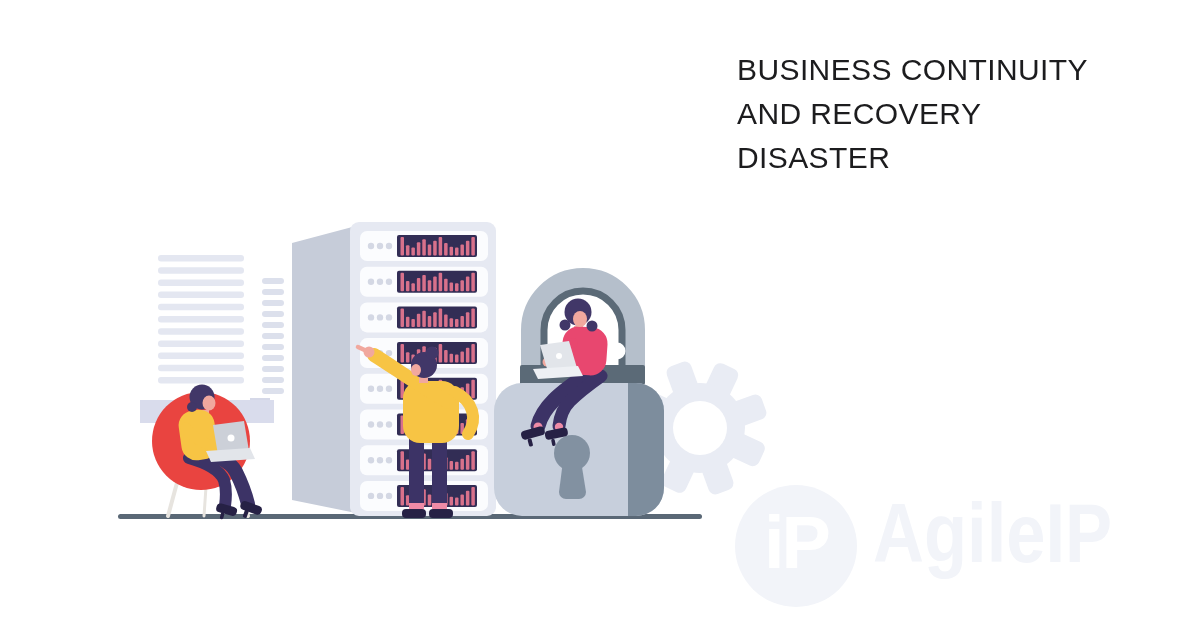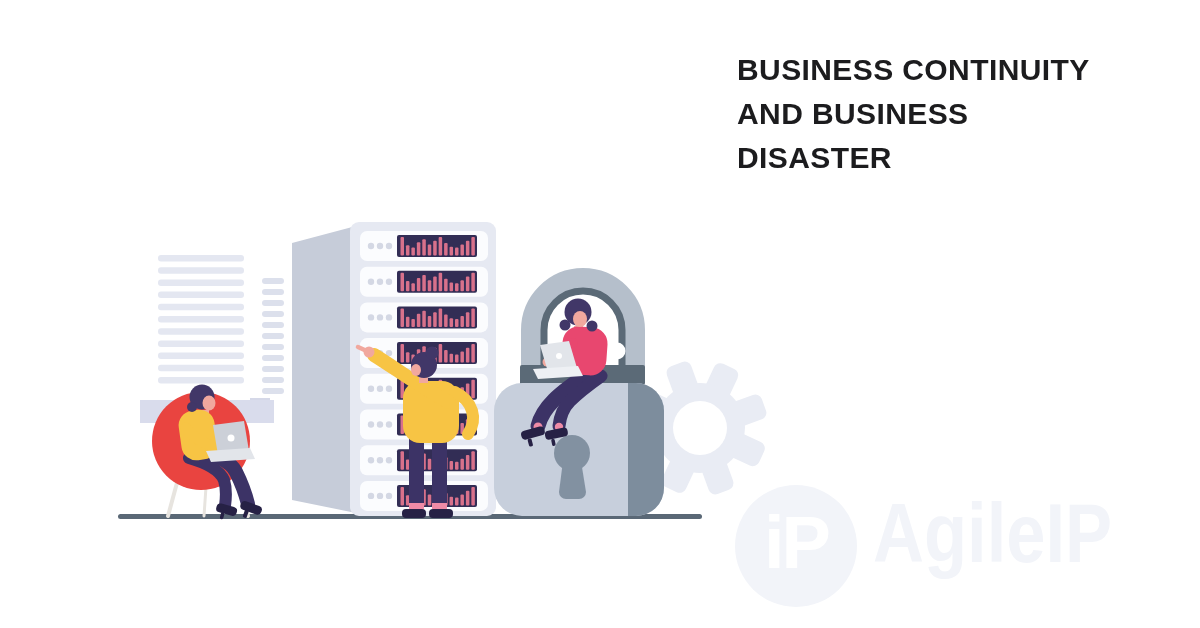--- a/index.html
+++ b/index.html
@@ -7,21 +7,21 @@
     width:1200px;height:628px;overflow:hidden;position:relative;
     background:var(--c-background,#fff);
     font-family:"Liberation Sans",sans-serif;
   }
   .banner{position:absolute;inset:0;}
   svg.illustration{position:absolute;left:0;top:0;}
 
   .title{
     position:absolute;left:737px;top:48px;width:410px;
     margin:0;color:var(--c-titleText,#1c1c1e);
-    font-size:30px;font-weight:700;line-height:44px;letter-spacing:.4px;
+    font-size:30px;font-weight:400;line-height:44px;letter-spacing:.4px;
   }
   .title span{display:block;}
 
   .watermark{position:absolute;left:735px;top:483px;width:460px;height:130px;}
   .wm-circle{
     position:absolute;left:0;top:2px;width:122px;height:122px;border-radius:50%;
     background:var(--c-watermark,#f2f4f9);
     display:flex;align-items:center;justify-content:center;
   }
   .wm-monogram{
@@ -385,21 +385,21 @@
       <circle cx="592" cy="326" r="5.5" class="f-hair"></circle>
       <ellipse cx="580" cy="319" rx="7" ry="8" class="f-skin"></ellipse>
       <polygon points="540,345 569,341 577,368 548,372" class="f-laplight"></polygon>
       <circle cx="559" cy="356" r="3" fill="#ffffff"></circle>
       <polygon points="533,369 578,366 583,376 538,379" class="f-lapbase"></polygon>
     </g>
   </svg>
 
   <h1 class="title">
     <span>BUSINESS CONTINUITY</span>
-    <span>AND BUSINESS</span>
+    <span>AND RECOVERY</span>
     <span>DISASTER</span>
   </h1>
 
   <div class="watermark">
     <div class="wm-circle">
       <span class="wm-monogram">iP</span>
     </div>
     <div class="wm-brand">AgileIP</div>
   </div>
 

